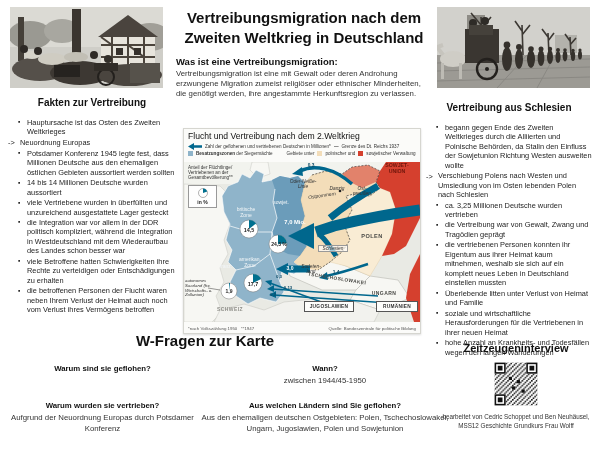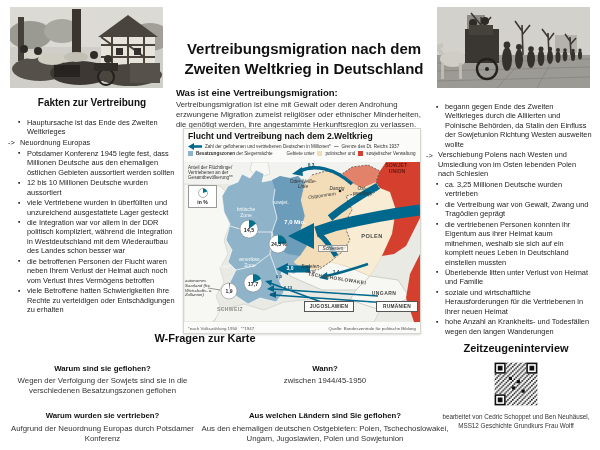--- a/index.html
+++ b/index.html
@@ -1,52 +1,52 @@
 <!DOCTYPE html>
 <html><head>
 <meta charset="utf-8">
 <style>
   html,body{margin:0;padding:0;}
   .page{position:relative;width:600px;height:450px;background:#ffffff;font-family:"Liberation Sans",sans-serif;color:#1c1c1c;overflow:hidden;}
   .abs{position:absolute;}
   
   .photo{position:absolute;overflow:hidden;background:#c9c8c3;}
   
-  .title-block{position:absolute;left:176px;top:8px;width:256px;margin-top:31px;}
+  .title-block{position:absolute;left:176px;top:8px;width:256px;}
   .main-title{font-size:15px;font-weight:bold;text-align:center;line-height:1.35;color:#111;}
   .def-head{font-size:9.5px;font-weight:bold;margin-top:7px;color:#111;}
   .def-text{font-size:7.8px;line-height:1.32;margin-top:2px;color:#333;}
   
   .sidecol{position:absolute;font-size:7.4px;line-height:1.28;}
   .sidecol h3{margin:0 0 8px 0;font-size:10px;text-align:center;font-weight:bold;color:#111;}
   ul.blist{list-style:none;margin:0;padding:0 0 0 10px;}
   ul.blist li{display:flex;margin-bottom:1px;}
   ul.blist li .marker{flex:0 0 9px;font-size:6.5px;padding-top:0.5px;}
   ul.blist li.flush{margin-left:-10px;}
   ul.blist li.flush .marker{flex:0 0 12px;font-size:7.4px;}
   
   .map-card{position:absolute;left:183px;top:128px;width:236px;height:204px;background:#fbfbf9;border:1px solid #d6d6d0;box-shadow:0 1px 2px rgba(0,0,0,.15);}
-  .map-title{position:absolute;left:4px;top:2px;font-size:8.6px;font-weight:bold;color:#111;}
+  .map-title{position:absolute;left:4px;top:2px;font-size:8.6px;font-weight:normal;color:#111;}
   .lg-row{position:absolute;left:4px;display:flex;align-items:center;gap:3px;font-size:4.6px;color:#333;white-space:nowrap;}
   .chip{display:inline-block;width:5px;height:5px;}
   .lg-b{font-weight:bold;}
   .mlabel{position:absolute;line-height:1.12;text-align:center;}
   .geo{font-style:italic;color:#333;font-size:4.8px;}
   .zone{color:#f2f6f8;font-size:5px;}
   .cty{font-weight:bold;color:#4a4a46;font-size:5.6px;letter-spacing:.4px;}
   .flown{font-weight:bold;color:#0b4a66;font-size:4.8px;}
   .floww{font-weight:bold;color:#fff;font-size:5.8px;}
   .pielab{font-weight:bold;color:#222;font-size:5.4px;}
   .cbox{background:#fdfdfb;border:0.75px solid #555;font-weight:bold;font-size:4.8px;color:#333;display:flex;align-items:center;justify-content:center;letter-spacing:.3px;}
   .foot{position:absolute;bottom:2px;font-size:4.4px;color:#555;}
   .sharebox{position:absolute;left:4px;top:56px;width:27px;height:21px;border:0.75px solid #999;background:rgba(255,255,255,.85);display:flex;flex-direction:column;align-items:center;justify-content:center;gap:1px;}
   .sharebox span{font-size:5px;font-weight:bold;color:#222;}
   
   .wfragen{position:absolute;left:10px;top:332px;width:445px;}
-  .wf-head{position:absolute;left:70px;width:250px;text-align:center;font-size:11px;font-weight:bold;color:#111;}
+  .wf-head{position:absolute;left:70px;width:250px;text-align:center;font-size:15px;font-weight:bold;color:#111;}
   .wf-grid{display:grid;grid-template-columns:185px 260px;column-gap:0;row-gap:15px;margin-top:32px;}
   .qa{text-align:center;font-size:7.8px;line-height:1.3;}
   .qa .q{font-weight:bold;margin-bottom:2px;color:#111;}
   .qa .a{color:#333;}
   
   .zz{position:absolute;left:438px;top:342px;width:156px;text-align:center;}
   .zz h3{margin:0;font-size:11px;font-weight:bold;color:#111;}
   .zz .qr{margin:7px auto 6px auto;width:46px;height:46px;}
   .zz .credit{font-size:6.3px;line-height:1.35;color:#333;}
 </style>
@@ -165,54 +165,55 @@
           <circle cx="143" cy="43" r="1.6"></circle>
       </g>
     </svg>
   </div>
 
   <div class="sidecol" style="left:8px;top:97px;width:168px;">
     <h3>Fakten zur Vertreibung</h3>
     <ul class="blist">
         <li>
           <span class="marker">▪</span>
-          <span>Hauptursache ist das Ende des Zweiten Weltkrieges</span>
+          <span>Hauptursache ist das Osten des Zweiten Weltkrieges</span>
         </li>
         <li class="flush">
           <span class="marker">-&gt;</span>
           <span>Neuordnung Europas</span>
         </li>
         <li>
           <span class="marker">▪</span>
           <span>Potsdamer Konferenz 1945 legte fest, dass Millionen Deutsche aus den ehemaligen östlichen Gebieten aussortiert werden sollten</span>
         </li>
         <li>
           <span class="marker">▪</span>
-          <span>12 bis 10 Millionen Deutsche wurden aussortiert</span>
+          <span>14 bis 14 Millionen Deutsche wurden aussortiert</span>
         </li>
         <li>
           <span class="marker">▪</span>
           <span>viele Vertriebene wurden in überfüllten und unzureichend ausgestattete Lager gesteckt</span>
         </li>
         <li>
           <span class="marker">▪</span>
           <span>die Integration war vor allem in der DDR politisch kompliziert, während die Integration in Westdeutschland mit dem Wiederaufbau des Landes schon besser war</span>
         </li>
         <li>
           <span class="marker">▪</span>
+          <span>viele Betroffene hatten Schwierigkeiten ihre Rechte zu verteidigen oder Entschädigungen zu erhalten</span>
+        </li>
+        <li>
+          <span class="marker">▪</span>
           <span>die betroffenen Personen der Flucht waren neben Ihrem Verlust der Heimat auch noch vom Verlust ihres Vermögens betroffen</span>
         </li>
-        <li>
-          <span class="marker">▪</span>
-          <span>viele Betroffene hatten Schwierigkeiten ihre Rechte zu verteidigen oder Entschädigungen zu erhalten</span>
-        </li>
       </ul>
   </div>
 
   <div class="sidecol" style="left:426px;top:102px;width:166px;">
+    <h3>Vertreibung aus Schlesien</h3>
     <ul class="blist">
         <li>
           <span class="marker">▪</span>
           <span>begann gegen Ende des Zweiten Weltkrieges durch die Alliierten und Polnische Behörden, da Stalin den Einfluss der Sowjetunion Richtung Westen ausweiten wollte</span>
         </li>
         <li class="flush">
           <span class="marker">-&gt;</span>
           <span>Verschiebung Polens nach Westen und Umsiedlung von im Osten lebenden Polen nach Schlesien</span>
         </li>
         <li>
@@ -367,21 +368,20 @@
       <span>*nach Volkszählung 1950</span>&nbsp;&nbsp;&nbsp;<span>**1947</span>
     </div>
     <div class="foot" style="right:4px;">Quelle: Bundeszentrale für politische Bildung</div>
   </div>
 
   <div class="wfragen">
     <div class="wf-head">W-Fragen zur Karte</div>
     <div class="wf-grid">
         <div class="qa">
         <div class="q">Warum sind sie geflohen?</div>
-        <div class="a">Wegen der Verfolgung der Sowjets sind sie in die verschiedenen Besatzungszonen geflohen</div>
       </div>
         <div class="qa">
         <div class="q">Wann?</div>
         <div class="a">zwischen 1944/45-1950</div>
       </div>
         <div class="qa">
         <div class="q">Warum wurden sie vertrieben?</div>
         <div class="a">Aufgrund der Neuordnung Europas durch Potsdamer Konferenz</div>
       </div>
         <div class="qa">

